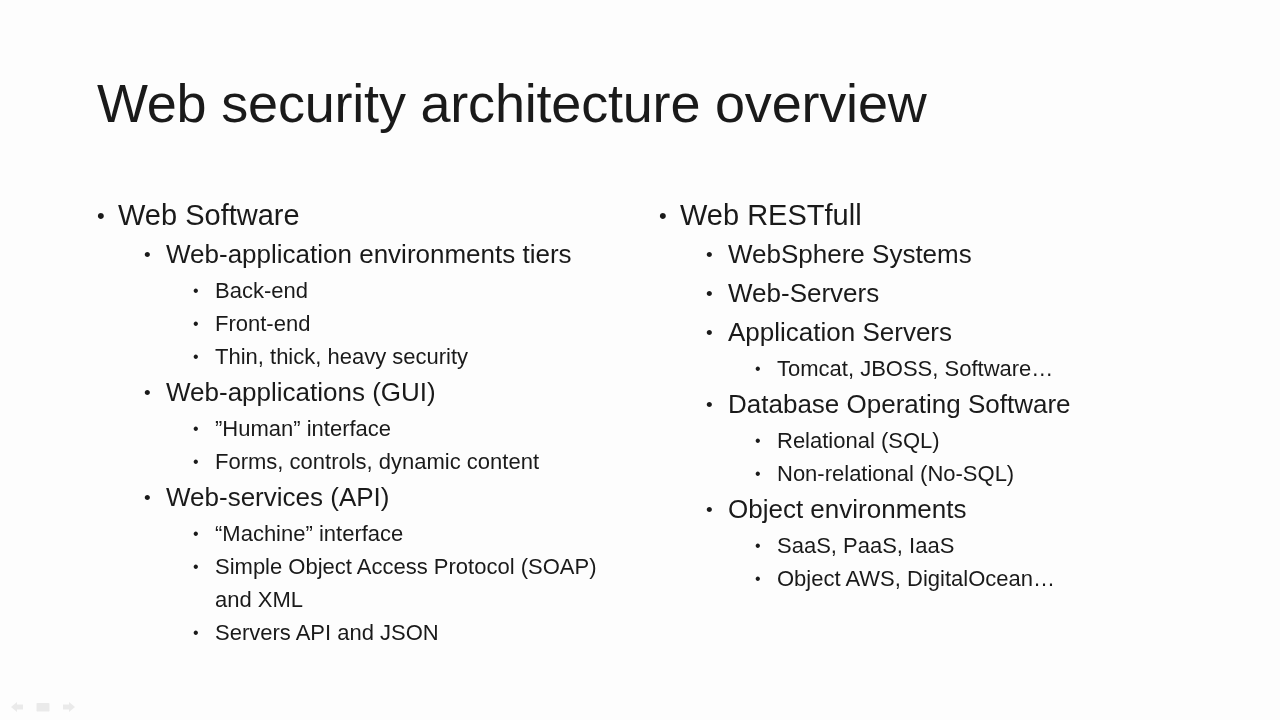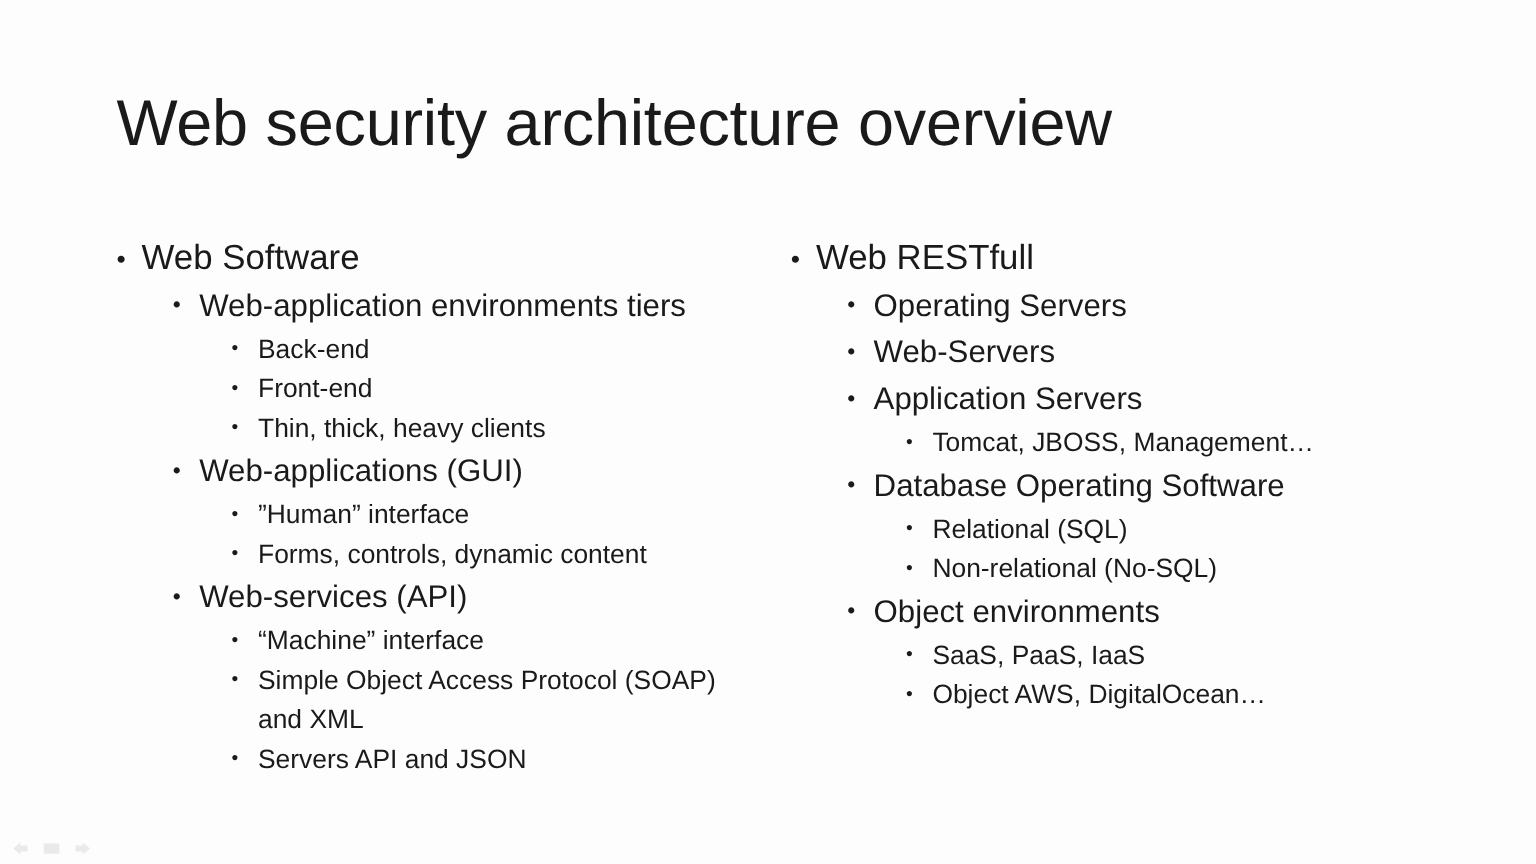--- a/index.html
+++ b/index.html
@@ -142,21 +142,21 @@
         <div class="bullet lvl3">
           <span class="dot">•</span>
           <span class="txt">Back-end</span>
         </div>
         <div class="bullet lvl3">
           <span class="dot">•</span>
           <span class="txt">Front-end</span>
         </div>
         <div class="bullet lvl3">
           <span class="dot">•</span>
-          <span class="txt">Thin, thick, heavy clients</span>
+          <span class="txt">Thin, thick, heavy security</span>
         </div>
         <div class="bullet lvl2">
           <span class="dot">•</span>
           <span class="txt">Web-applications (GUI)</span>
         </div>
         <div class="bullet lvl3">
           <span class="dot">•</span>
           <span class="txt">”Human” interface</span>
         </div>
         <div class="bullet lvl3">
@@ -180,33 +180,33 @@
           <span class="txt">Servers API and JSON</span>
         </div>
       </div>
     <div class="column right">
         <div class="bullet lvl1">
           <span class="dot">•</span>
           <span class="txt">Web RESTfull</span>
         </div>
         <div class="bullet lvl2">
           <span class="dot">•</span>
-          <span class="txt">Operating Servers</span>
+          <span class="txt">WebSphere Systems</span>
         </div>
         <div class="bullet lvl2">
           <span class="dot">•</span>
           <span class="txt">Web-Servers</span>
         </div>
         <div class="bullet lvl2">
           <span class="dot">•</span>
           <span class="txt">Application Servers</span>
         </div>
         <div class="bullet lvl3">
           <span class="dot">•</span>
-          <span class="txt">Tomcat, JBOSS, Management…</span>
+          <span class="txt">Tomcat, JBOSS, Software…</span>
         </div>
         <div class="bullet lvl2">
           <span class="dot">•</span>
           <span class="txt">Database Operating Software</span>
         </div>
         <div class="bullet lvl3">
           <span class="dot">•</span>
           <span class="txt">Relational (SQL)</span>
         </div>
         <div class="bullet lvl3">

